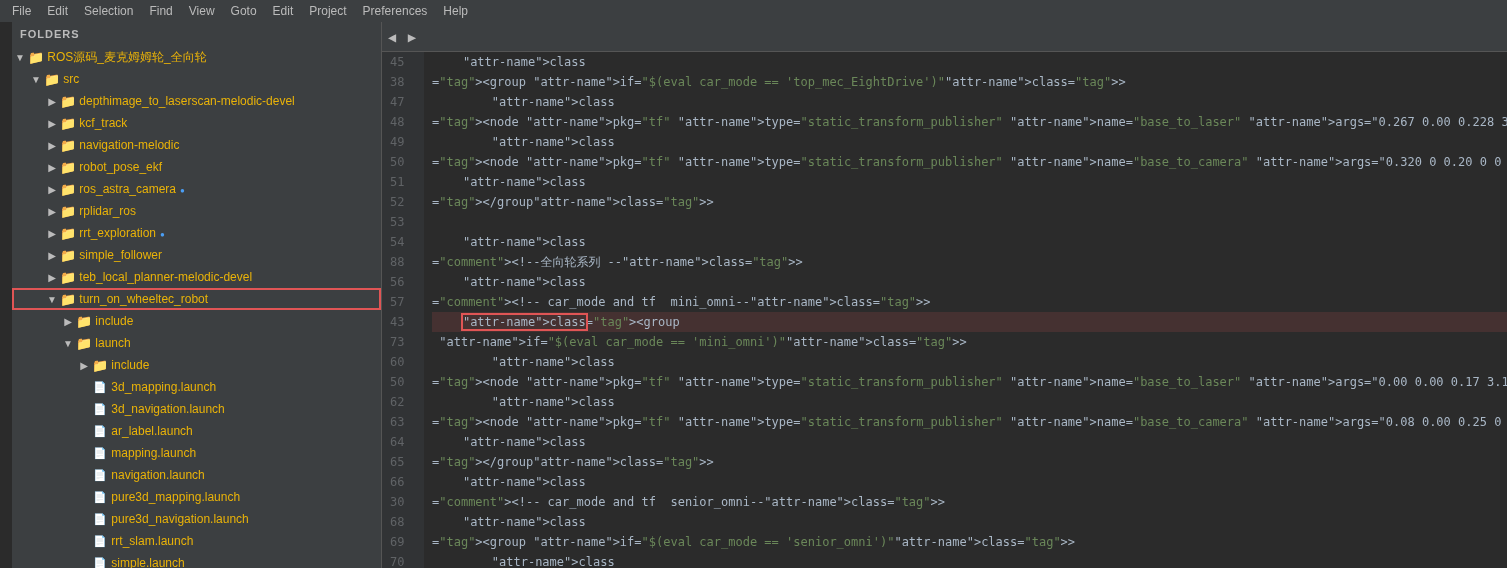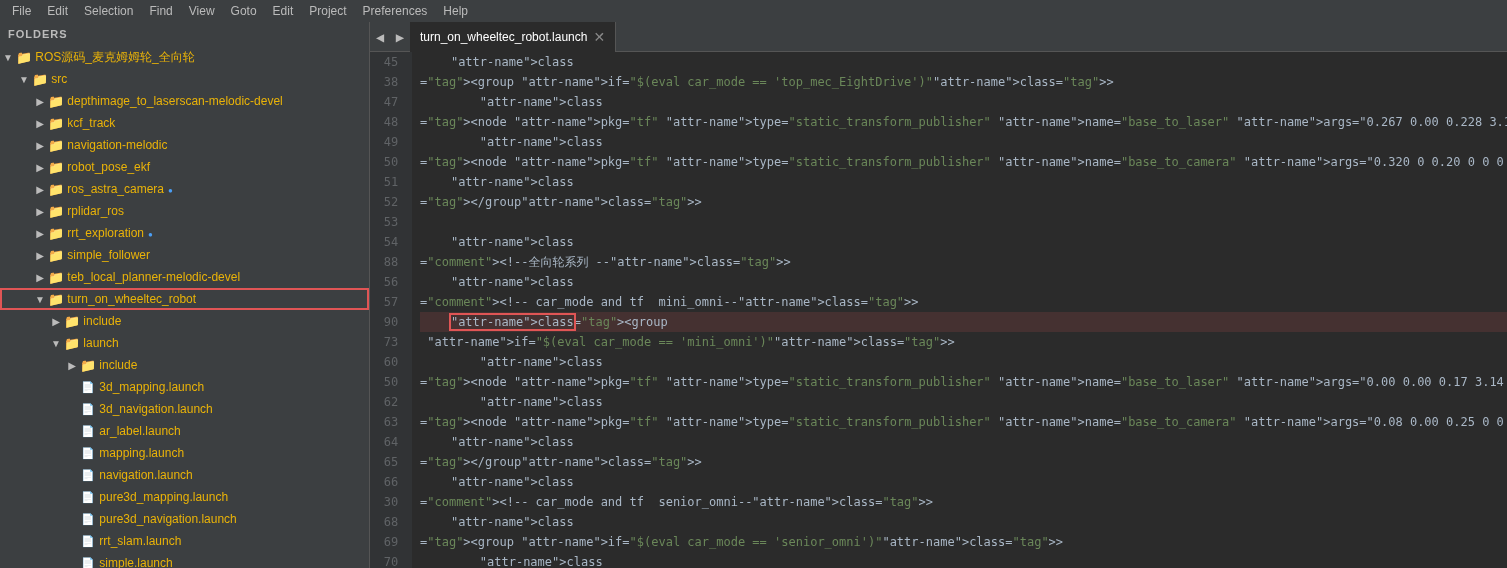--- a/index.html
+++ b/index.html
@@ -6,21 +6,21 @@
     body { font-family: 'Consolas', 'Monaco', monospace; font-size: 12px; background: #2b2b2b; color: #a9b7c6; display: flex; flex-direction: column; height: 568px; overflow: hidden; }
 
     
     .menubar { background: #3c3f41; color: #bbbbbb; display: flex; align-items: center; height: 22px; padding: 0 4px; font-size: 12px; font-family: 'Segoe UI', sans-serif; flex-shrink: 0; }
     .menubar-item { padding: 12px 8px; height: 100%; display: flex; align-items: center; cursor: pointer; }
 
     
     .main-layout { display: flex; flex: 1; overflow: hidden; }
 
     
-    .sidebar { width: 370px; background: #3c3f41; border-right: 1px solid #555; display: flex; flex-direction: column; flex-shrink: 0; overflow: hidden; }
+    .sidebar { width: 370px; background: #3c3f41; border-right: 1px solid #555; display: flex; flex-direction: column; flex-shrink: 0; overflow: hidden; margin-left: 12px; }
     .sidebar-header { padding: 6px 8px; font-size: 11px; font-weight: bold; color: #bbbbbb; letter-spacing: 1px; font-family: 'Segoe UI', sans-serif; }
 
     .tree { overflow-y: auto; flex: 1; font-size: 12px; font-family: 'Segoe UI', sans-serif; }
     .tree-item { display: flex; align-items: center; height: 22px; padding-left: 0; cursor: pointer; white-space: nowrap; }
 
     .tree-arrow { width: 16px; height: 16px; display: flex; align-items: center; justify-content: center; font-size: 10px; color: #bbbbbb; flex-shrink: 0; }
     .tree-icon { width: 16px; height: 16px; display: flex; align-items: center; justify-content: center; flex-shrink: 0; }
     .tree-label { color: #eab308; }
     .tree-label.blue-dot::after { content: '●'; color: #4b9ef5; font-size: 8px; margin-left: 4px; }
 
@@ -32,21 +32,21 @@
 
     
     .tab-bar { background: #3c3f41; display: flex; align-items: center; height: 30px; border-bottom: 1px solid #555; flex-shrink: 0; }
     .tab-nav-btn { width: 20px; height: 30px; display: flex; align-items: center; justify-content: center; color: #bbbbbb; cursor: pointer; font-size: 14px; }
     .tab { display: flex; align-items: center; height: 30px; padding: 0 10px; background: #4c5052; color: #bbbbbb; font-size: 12px; font-family: 'Segoe UI', sans-serif; cursor: pointer; border-right: 1px solid #555; }
     .tab.active { background: #2b2b2b; color: #ffffff; }
     .tab-close { margin-left: 6px; font-size: 14px; color: #888; }
 
     
     .code-area { display: flex; flex: 1; overflow: hidden; }
-    .line-numbers { background: #313335; color: #606366; text-align: center; padding: 0 8px; font-size: 12px; line-height: 20px; user-select: none; flex-shrink: 0; min-width: 42px; overflow: hidden; }
+    .line-numbers { background: #313335; color: #606366; text-align: left; padding: 0 8px; font-size: 12px; line-height: 20px; user-select: none; flex-shrink: 0; min-width: 42px; overflow: hidden; }
     .code-content { flex: 1; overflow: auto; padding-left: 8px; line-height: 20px; font-size: 12px; white-space: pre; }
     .attr-value { color: #6a8759; }
     .line-highlight { background: rgba(224, 85, 85, 0.15); }
 
     .code-line { display: block; padding-left: 2px; }
 
     .line-num-row { display: block; }
   </style>
 </head>
 <body>
@@ -190,42 +190,38 @@
           <span class="tree-label">&nbsp;simple.launch</span>
         </div>
       </div>
   </div>
 
   <div class="editor-area">
 
     <div class="tab-bar">
       <div class="tab-nav-btn">◀</div>
       <div class="tab-nav-btn">▶</div>
-      <div class="tab active">
-        <span>turn_on_wheeltec_robot.launch</span>
-        <span class="tab-close">✕</span>
-      </div>
     </div>
 
     <div class="code-area">
       <div class="line-numbers" id="line-numbers">
           <span class="line-num-row">45</span>
 <span class="line-num-row">38</span>
 <span class="line-num-row">47</span>
 <span class="line-num-row">48</span>
 <span class="line-num-row">49</span>
 <span class="line-num-row">50</span>
 <span class="line-num-row">51</span>
 <span class="line-num-row">52</span>
 <span class="line-num-row">53</span>
 <span class="line-num-row">54</span>
 <span class="line-num-row">88</span>
 <span class="line-num-row">56</span>
 <span class="line-num-row">57</span>
-<span class="line-num-row">90</span>
+<span class="line-num-row">43</span>
 <span class="line-num-row">73</span>
 <span class="line-num-row">60</span>
 <span class="line-num-row">50</span>
 <span class="line-num-row">62</span>
 <span class="line-num-row">63</span>
 <span class="line-num-row">64</span>
 <span class="line-num-row">65</span>
 <span class="line-num-row">66</span>
 <span class="line-num-row">30</span>
 <span class="line-num-row">68</span>

